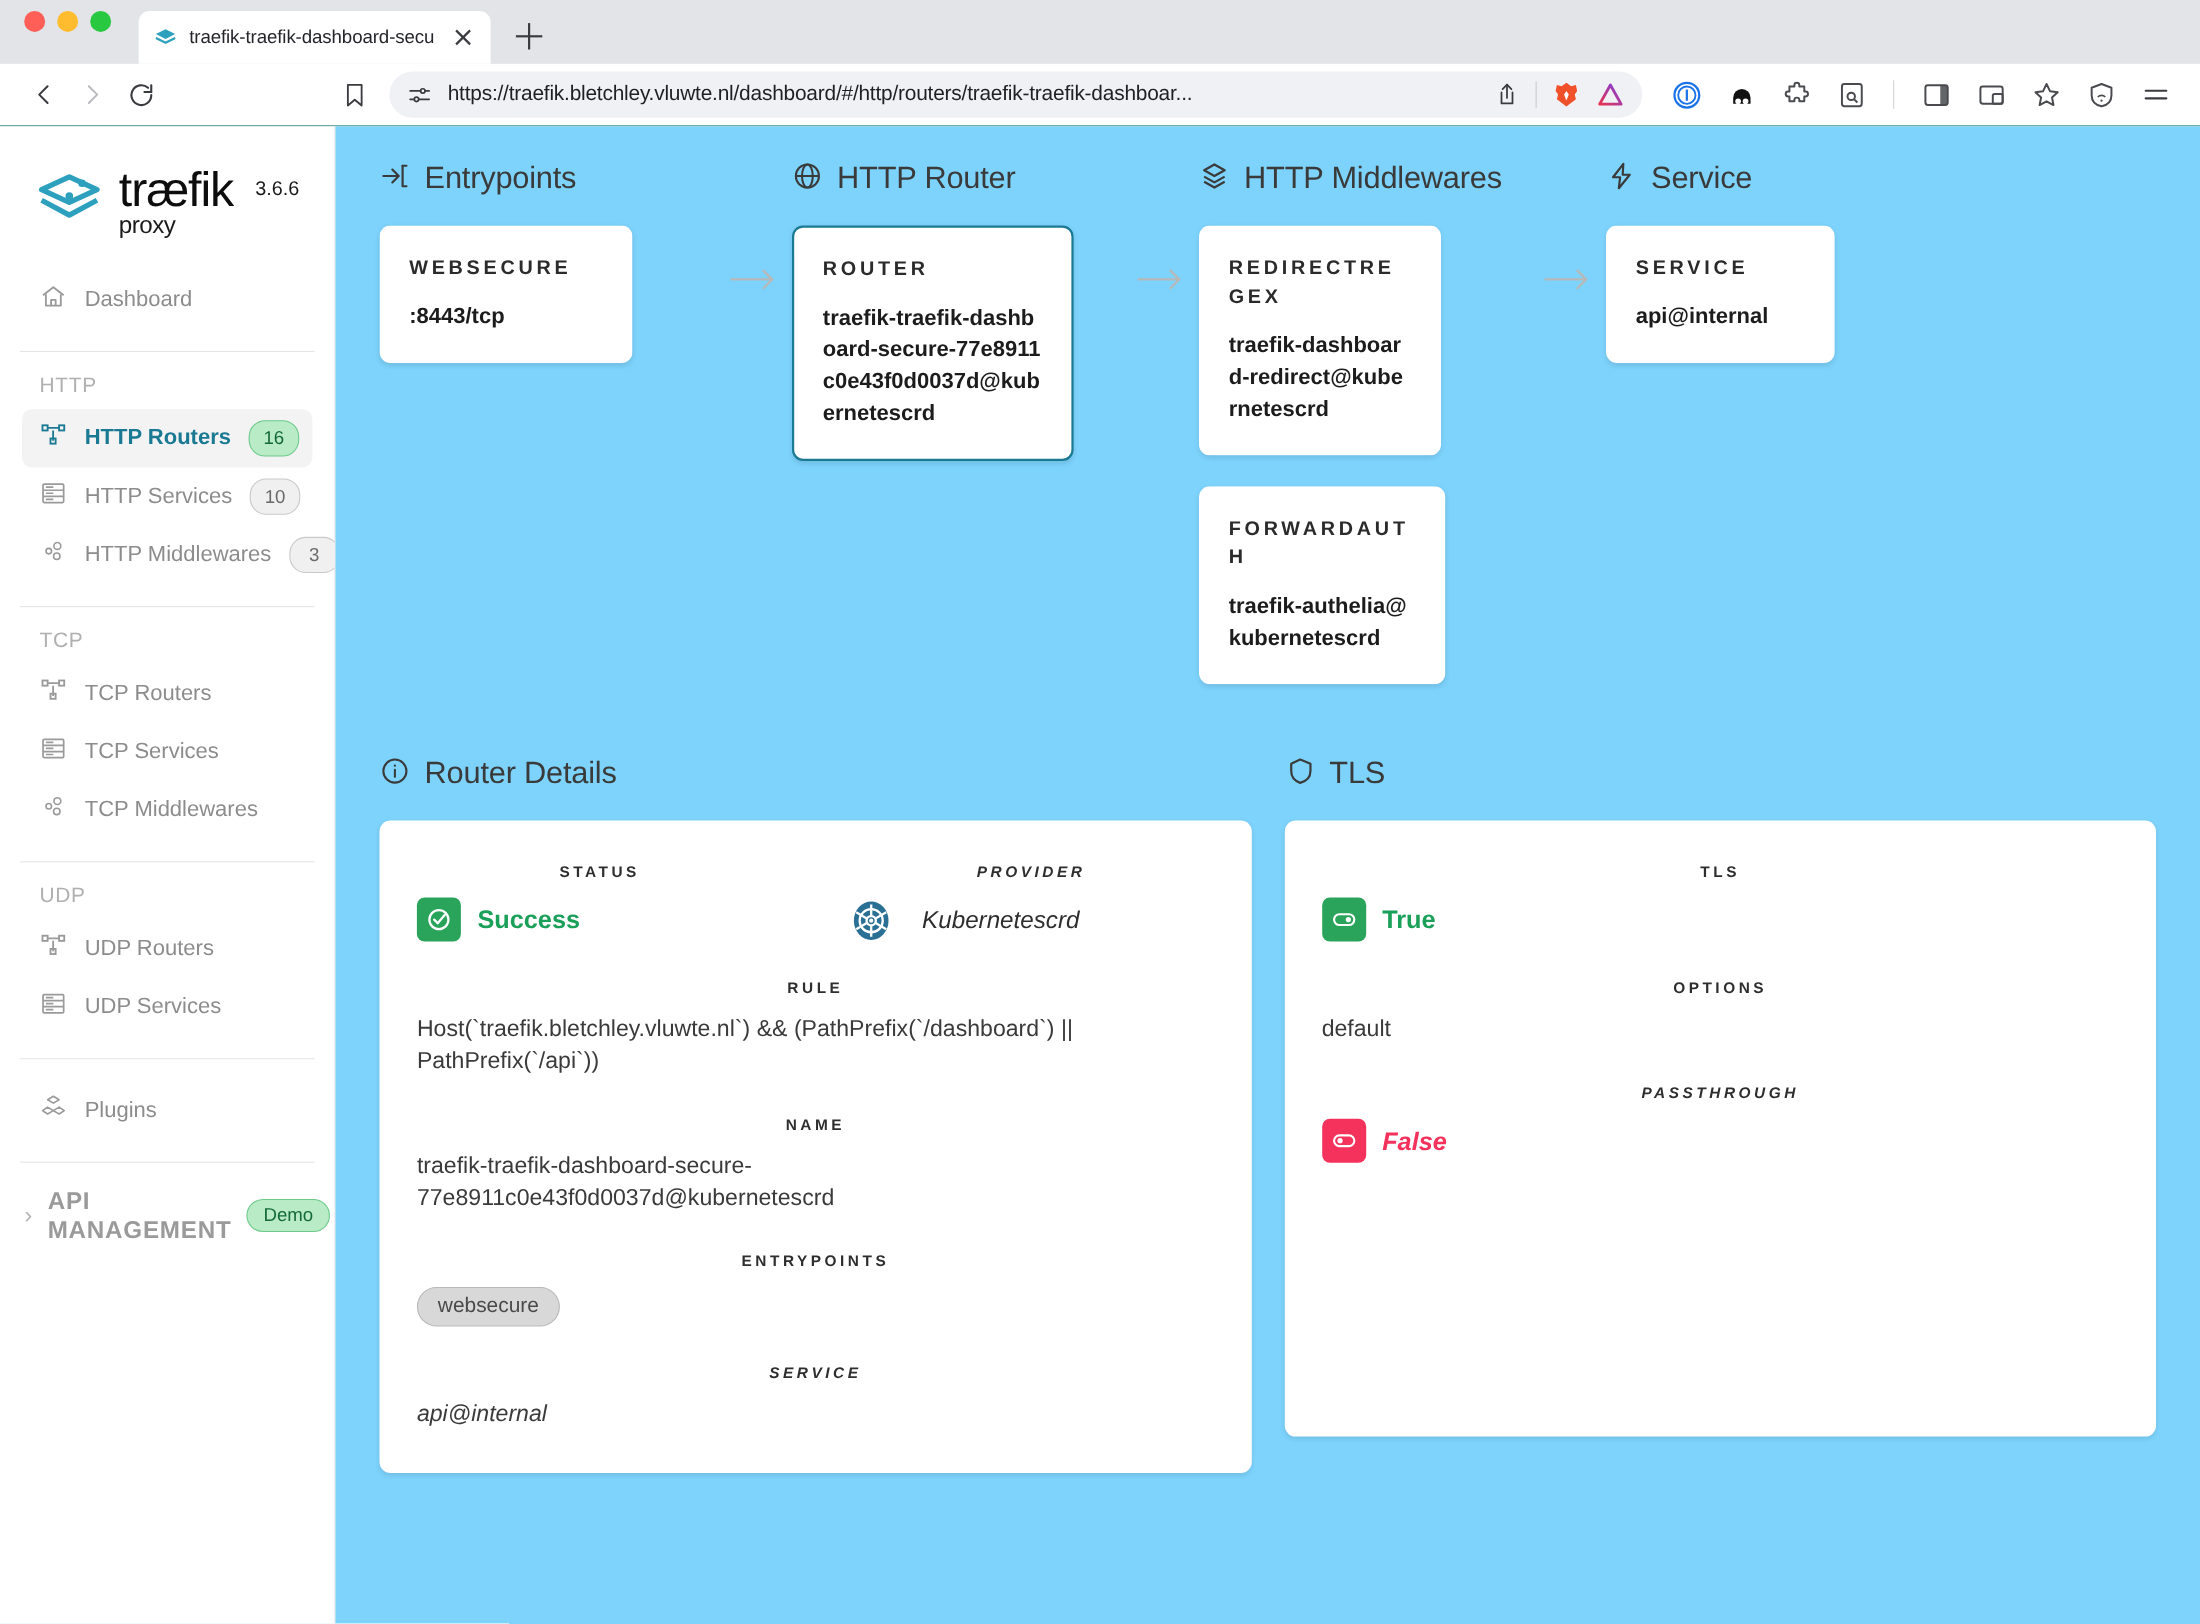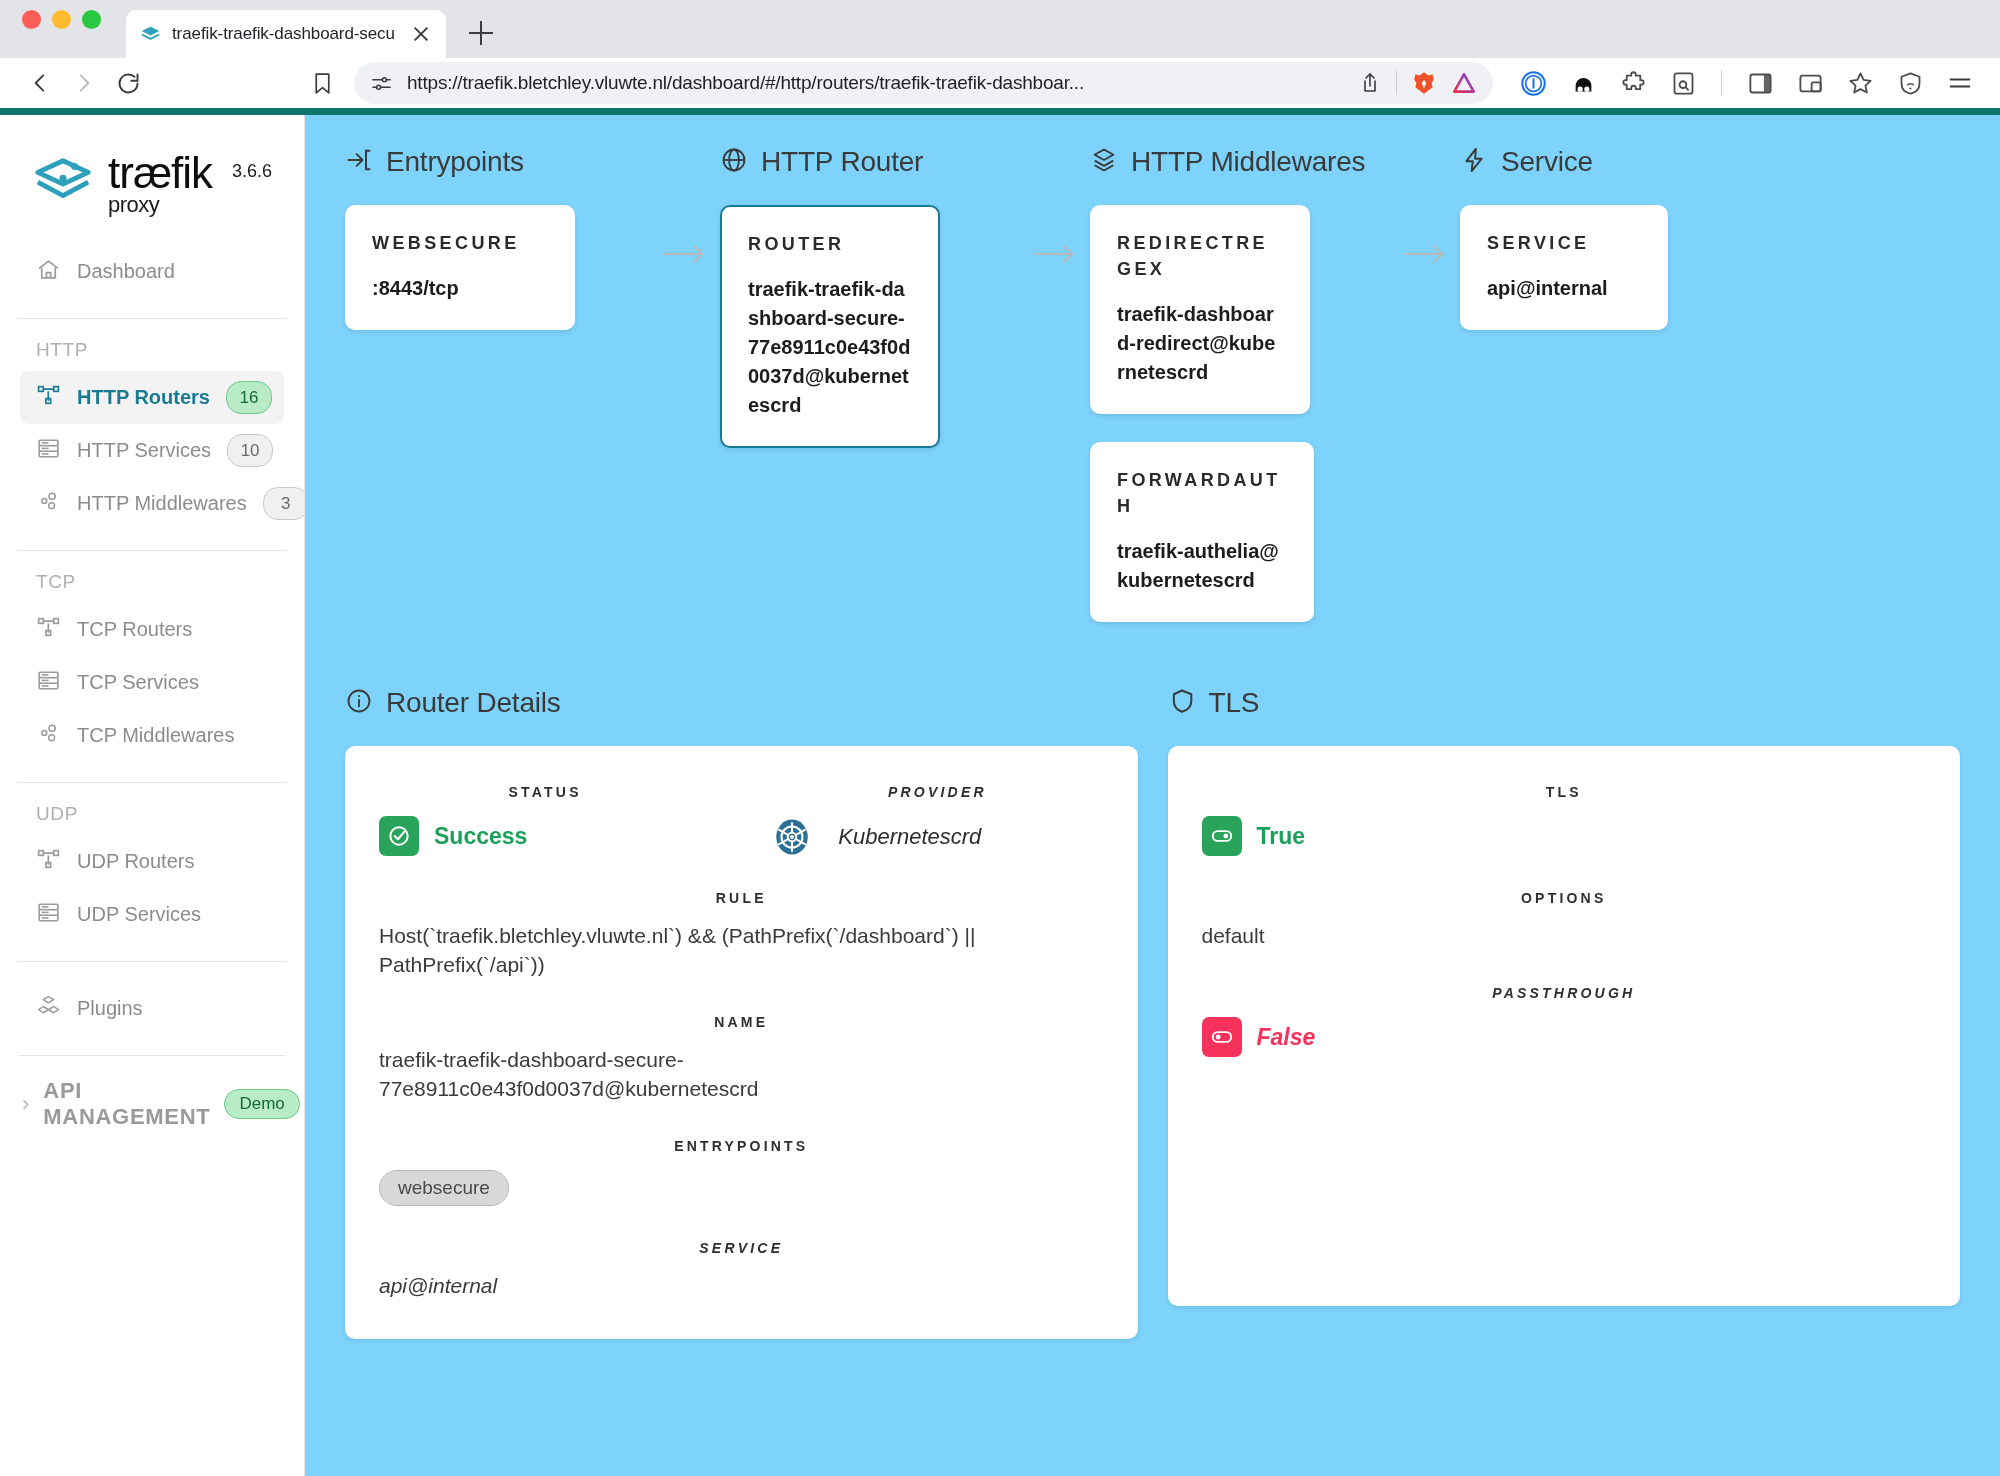--- a/index.html
+++ b/index.html
@@ -41,21 +41,21 @@
   .tab-close::after { transform: rotate(-45deg); }
   .newtab { width: 46px; height: 46px; margin-left: 12px; margin-bottom: 2px; position: relative; cursor: pointer; }
   .newtab::before, .newtab::after {
     content:""; position:absolute; background:#3b3c40;
   }
   .newtab::before { left: 11px; top: 22px; width: 24px; height: 2px; }
   .newtab::after { left: 22px; top: 11px; width: 2px; height: 24px; }
 
   .toolbar {
     height: 57px; flex: 0 0 57px; background: #fff; display: flex; align-items: center;
-    padding: 0 18px; gap: 0; border-bottom: 7px solid #0f766e;
+    padding: 0 18px; gap: 0; border-bottom: 1px solid #0f766e;
   }
   .navbtn { width: 44px; height: 44px; display:flex; align-items:center; justify-content:center; cursor: pointer; }
   .tb-ic { display:flex; align-items:center; justify-content:center; }
 
   .omnibox {
     flex: 1; height: 42px; background: #f0f1f4; border-radius: 21px;
     display: flex; align-items: center; padding: 0 16px; gap: 14px; margin: 0 10px;
     min-width: 0; cursor: text;
   }
   .url {
@@ -518,21 +518,21 @@
           <div class="sec-head">
             <span>
               <svg width="28" height="28" viewBox="0 0 24 24" fill="none" stroke="#3a3a3a" stroke-width="1.6">
                 <circle cx="12" cy="12" r="9"></circle>
                   <ellipse cx="12" cy="12" rx="4.2" ry="9"></ellipse>
                   <line x1="3" y1="12" x2="21" y2="12"></line>
               </svg>
             </span>
             <span class="sec-title">HTTP Router</span>
           </div>
-          <div class="card selected" style="width:220px">
+          <div class="card selected" style="width:256px">
             <div class="card-kind">ROUTER</div>
             <div class="card-val">traefik-traefik-dashboard-secure-77e8911c0e43f0d0037d@kubernetescrd</div>
           </div>
         </div>
 
         <div class="col-arrow">
           <span>
             <svg width="46" height="26" viewBox="0 0 46 26" fill="none" stroke="#b8b8b8" stroke-width="2" stroke-linecap="round" stroke-linejoin="round">
               <line x1="3" y1="13" x2="40" y2="13"></line>
                 <polyline points="32 5 40 13 32 21"></polyline>

